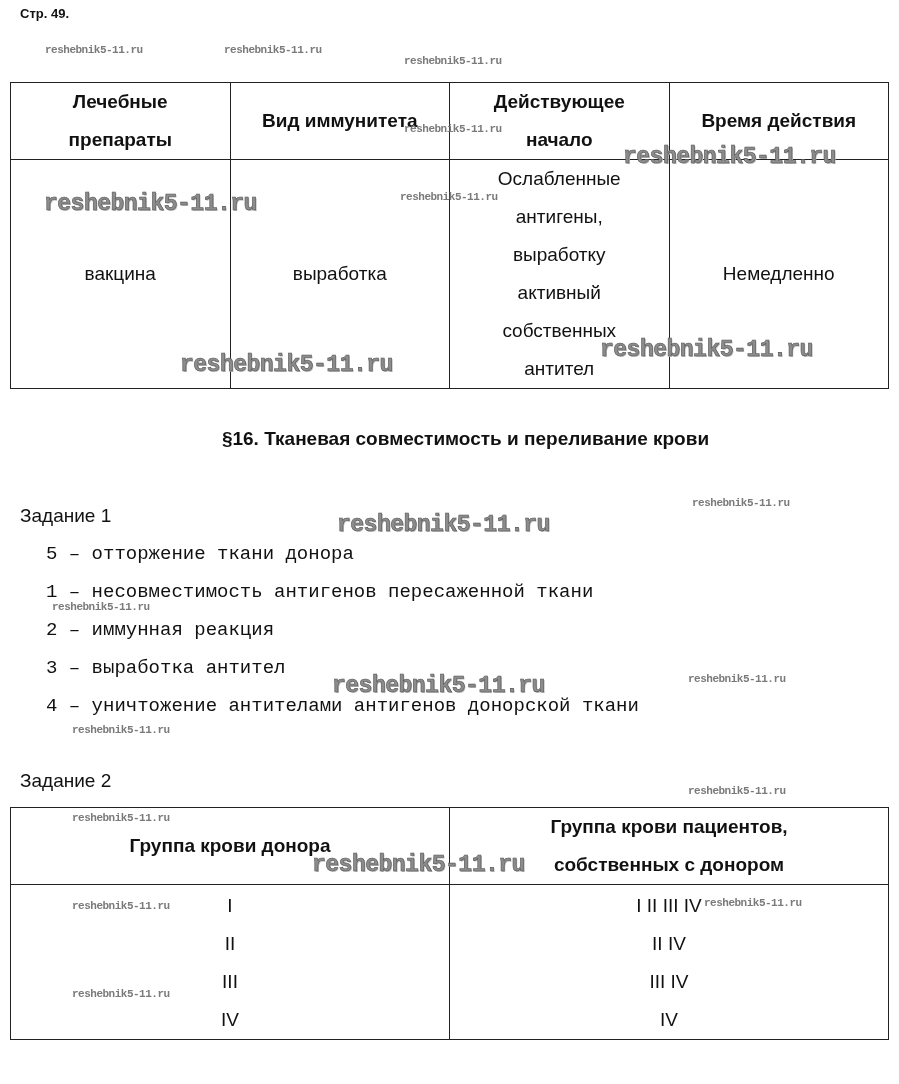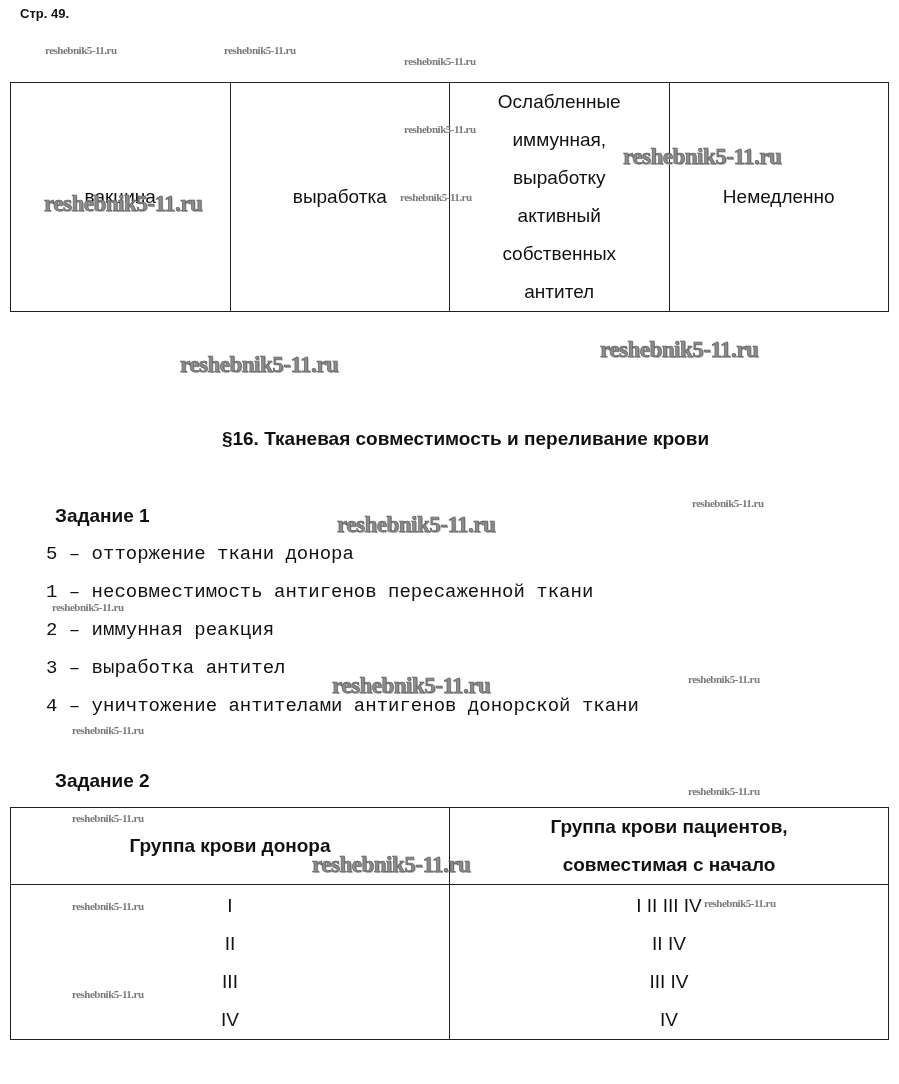--- a/index.html
+++ b/index.html
@@ -3,21 +3,21 @@
   <meta charset="utf-8">
   <style>
     html, body { margin: 0; padding: 0; background: #ffffff; }
     body {
       width: 899px; height: 1084px; position: relative; overflow: hidden;
       font-family: "Liberation Sans", sans-serif; color: #111111;
     }
     .abs { position: absolute; }
     .page-label { left: 20px; top: 6px; font-size: 13px; font-weight: bold; }
     .wm {
-      position: absolute; font-family: Liberation Serif, serif;
+      position: absolute; font-family: Liberation Mono, monospace;
       font-weight: bold; color: #8a8a8a; white-space: nowrap; letter-spacing: -0.5px;
       z-index: 5; pointer-events: none;
     }
     .wm.small { font-size: 11px; color: #7a7a7a; }
     .wm.big { font-size: 23px; color: #8c8c8c;
       -webkit-text-stroke: 0.6px #555; text-shadow: 1px 1px 0 #bdbdbd; }
 
     table.grid { position: absolute; border-collapse: collapse; table-layout: fixed; }
     table.grid td, table.grid th {
       border: 1.5px solid #222222; text-align: center; vertical-align: middle;
@@ -25,21 +25,21 @@
     }
     table.grid th { font-weight: bold; line-height: 38px; }
     table.grid td { font-weight: normal; line-height: 38px; }
 
     #t1 { left: 10px; top: 82px; width: 879px; }
     #t1 col { width: 25%; }
     #t1 .hdr th { height: 76px; }
     #t1 .row td { height: 227px; }
 
     .section-title { left: 0; width: 899px; top: 428px; text-align: center; font-size: 19px; font-weight: bold; padding-left: 16px; }
-    .task-title { left: 20px; font-size: 19px; font-weight: bold; margin-left: 35px; }
+    .task-title { left: 20px; font-size: 19px; font-weight: normal; }
     .task-item { left: 46px; font-size: 19px; font-family: Liberation Mono, monospace; }
 
     #t2 { left: 10px; top: 807px; width: 879px; }
     #t2 col { width: 50%; }
     #t2 .hdr th { height: 75px; }
     #t2 .row td { height: 152px; vertical-align: top; padding-top: 2px; }
     .vlist div { line-height: 38px; }
   </style>
 </head>
 <body>
@@ -47,26 +47,42 @@
 <div class="abs page-label">Стр. 49.</div>
 
 <table class="grid" id="t1">
   <colgroup>
       <col>
       <col>
       <col>
       <col>
     </colgroup>
   <tbody>
+      <tr class="hdr">
+    <th>
+      <div>Лечебные</div>
+      <div>препараты</div>
+    </th>
+    <th>
+      <div>Вид иммунитета</div>
+    </th>
+    <th>
+      <div>Действующее</div>
+      <div>начало</div>
+    </th>
+    <th>
+      <div>Время действия</div>
+    </th>
+  </tr>
   <tr class="row">
     <td>вакцина</td>
     <td>выработка</td>
     <td>
       <div>Ослабленные</div>
-      <div>иммунная,</div>
+      <div>антигены,</div>
       <div>выработку</div>
       <div>активный</div>
       <div>собственных</div>
       <div>антител</div>
     </td>
     <td>Немедленно</td>
   </tr>
 </tbody>
   </table>
 
@@ -86,21 +102,21 @@
       <col>
       <col>
     </colgroup>
   <tbody>
       <tr class="hdr">
     <th>
       <div>Группа крови донора</div>
     </th>
     <th>
       <div>Группа крови пациентов,</div>
-      <div>совместимая с начало</div>
+      <div>собственных с донором</div>
     </th>
   </tr>
   <tr class="row">
     <td class="vlist">
       <div>I</div>
       <div>II</div>
       <div>III</div>
       <div>IV</div>
     </td>
     <td class="vlist">

